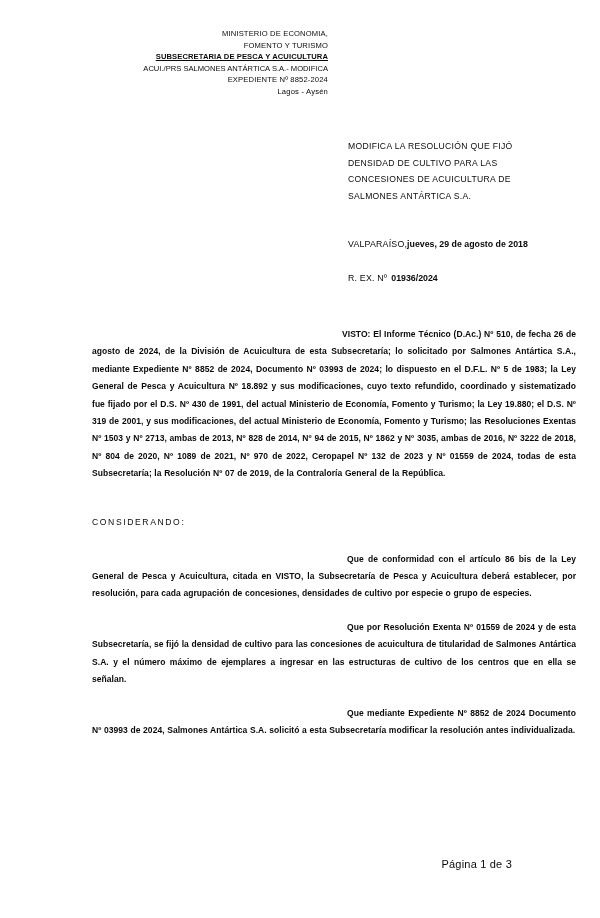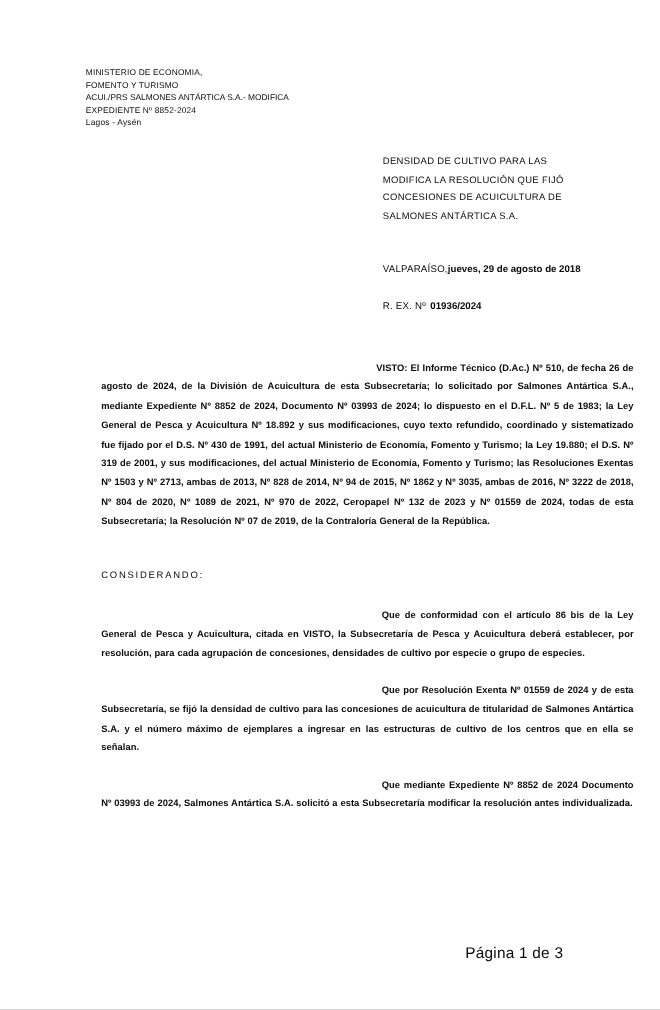--- a/index.html
+++ b/index.html
@@ -18,25 +18,24 @@
     color: #0a0a0a;
     -webkit-font-smoothing: none;
   }
 
   
   .letterhead {
     position: absolute;
     left: 78px;
     top: 28px;
     width: 250px;
-    text-align: left;
+    text-align: right;
     font-size: 7.6px;
     line-height: 11.6px;
     letter-spacing: 0.15px;
-    margin-top: 32px;
   }
   .letterhead .lh-line { white-space: nowrap; }
   .letterhead .lh-org { }
   .letterhead .lh-sub {
     text-decoration: underline;
     font-weight: 700;
     letter-spacing: 0.1px;
   }
   .letterhead .lh-subject { letter-spacing: 0px; }
   .letterhead .lh-region { letter-spacing: 0.2px; }
@@ -112,40 +111,41 @@
 
   
   .footer {
     position: absolute;
     left: 0;
     top: 858px;
     width: 600px;
     text-align: right;
     padding-right: 88px;
     box-sizing: border-box;
-    font-size: 14px;
+    font-size: 11px;
     letter-spacing: 0.2px;
   }
 </style>
 </head>
 <body>
 
 <div id="page">
 
   <div class="letterhead">
     <div class="lh-line lh-org">MINISTERIO DE ECONOMIA,</div>
     <div class="lh-line lh-org">FOMENTO Y TURISMO</div>
+    <div class="lh-line lh-sub">SUBSECRETARIA DE PESCA Y ACUICULTURA</div>
     <div class="lh-line lh-subject">ACUI./PRS SALMONES ANTÁRTICA S.A.- MODIFICA</div>
     <div class="lh-line lh-expediente">EXPEDIENTE Nº 8852-2024</div>
     <div class="lh-line lh-region">Lagos - Aysén</div>
   </div>
 
   <div class="title-block">
+    <div>MODIFICA LA RESOLUCIÓN QUE FIJÓ</div>
     <div>DENSIDAD DE CULTIVO PARA LAS</div>
-    <div>MODIFICA LA RESOLUCIÓN QUE FIJÓ</div>
     <div>CONCESIONES DE ACUICULTURA DE</div>
     <div class="t-last">SALMONES ANTÁRTICA S.A.</div>
   </div>
 
   <div class="placedate">
     <span class="city">VALPARAÍSO,</span><span class="date">jueves, 29 de agosto de 2018</span>
   </div>
 
   <div class="resnum">
     <span class="rn-label">R. EX. Nº</span><span class="rn-value">01936/2024</span>

